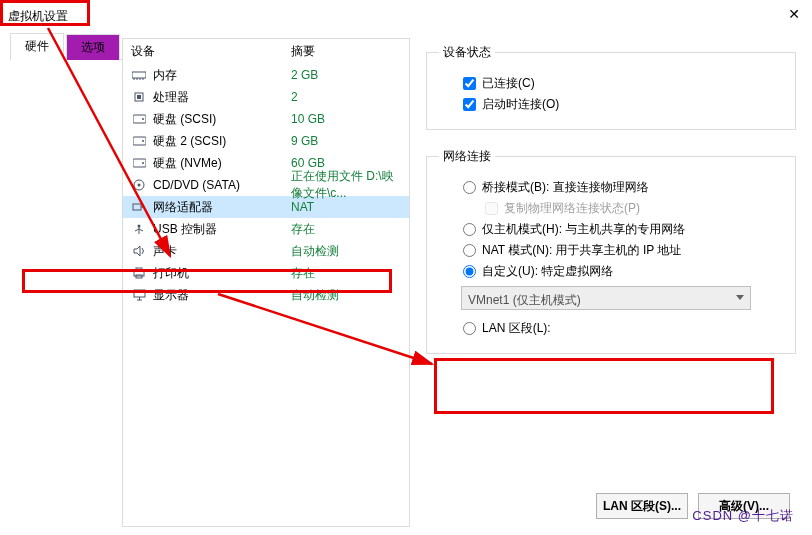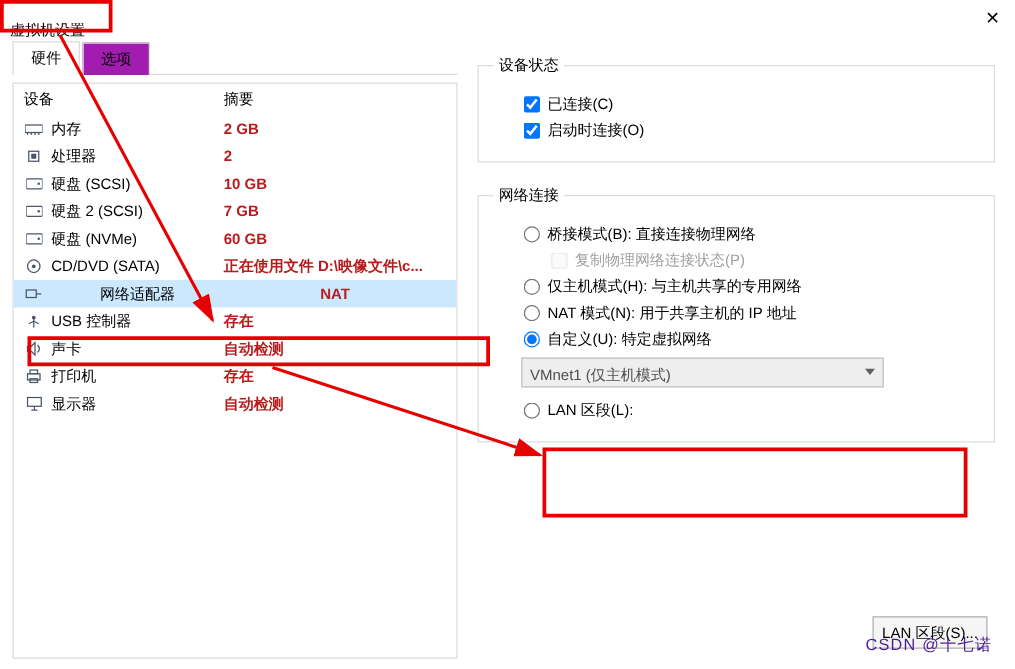--- a/index.html
+++ b/index.html
@@ -11,21 +11,21 @@
     color: #000;
     width: 812px;
     height: 535px;
     position: relative;
     overflow: hidden;
   }
   
   .titlebar {
     height: 30px;
     display: flex;
-    align-items: flex-start;
+    align-items: center;
     padding: 16px 8px;
     position: relative;
   }
   .titlebar .title {
     font-size: 12px;
   }
   .close-x {
     position: absolute;
     right: 12px;
     top: 6px;
@@ -40,23 +40,23 @@
     border: 3px solid #e60000;
     pointer-events: none;
   }
   
   .content {
     display: flex;
     padding: 0 10px 10px 10px;
     height: calc(100% - 30px);
   }
   .left-panel {
-    width: 356px;
-    display: flex;
-    flex-direction: column;
+    width: 400px;
+    display: flex;
+    flex-direction: row;
   }
   .right-panel {
     flex: 1;
     padding: 8px 6px 8px 16px;
     display: flex;
     flex-direction: column;
   }
   
   .tabs {
     display: flex;
@@ -95,33 +95,32 @@
   .col-sum { flex: 1; }
   .device-row {
     display: flex;
     align-items: center;
     padding: 2px 8px;
     height: 22px;
     cursor: pointer;
   }
   .device-row.sel {
     background: #cce8ff;
-    text-align: center;
   }
   .device-row .icon {
     width: 16px;
     height: 16px;
     margin-right: 6px;
     display: inline-flex;
     align-items: center;
     justify-content: center;
     color: #4a5568;
   }
   .device-row .name { width: 138px; }
-  .device-row .summary { flex: 1; color:#b91c1c;font-weight:bold; }
+  .device-row .summary { flex: 1; color:#15803d; }
   
   fieldset {
     border: 1px solid #dcdcdc;
     margin: 4px 0 14px 0;
     padding: 10px 12px 12px 12px;
   }
   legend {
     padding: 0 4px;
     font-size: 12px;
   }
@@ -158,20 +157,21 @@
     border-left: 4px solid transparent;
     border-right: 4px solid transparent;
     border-top: 5px solid #606060;
   }
   .btn-row {
     display: flex;
     gap: 10px;
     justify-content: flex-end;
     margin-top: auto;
     padding-right: 6px;
+    font-weight: bold;
   }
   .btn {
     min-width: 92px;
     height: 26px;
     border: 1px solid #b0b0b0;
     background: #f5f5f5;
     display: inline-flex;
     align-items: center;
     justify-content: center;
     cursor: pointer;
@@ -263,21 +263,21 @@
         <span class="summary">10 GB</span>
       </div>
       <div class="device-row">
         <span class="icon">
             <svg width="13" height="10">
               <rect x="0" y="1" width="13" height="8" rx="1" fill="none" stroke="#4a5568"></rect>
               <circle cx="10" cy="5" r="1" fill="#4a5568"></circle>
             </svg>
           </span>
         <span class="name">硬盘 2 (SCSI)</span>
-        <span class="summary">7 GB</span>
+        <span class="summary">9 GB</span>
       </div>
       <div class="device-row">
         <span class="icon">
             <svg width="13" height="10">
               <rect x="0" y="1" width="13" height="8" rx="1" fill="none" stroke="#4a5568"></rect>
               <circle cx="10" cy="5" r="1" fill="#4a5568"></circle>
             </svg>
           </span>
         <span class="name">硬盘 (NVMe)</span>
         <span class="summary">60 GB</span>
@@ -395,20 +395,21 @@
       </div>
 
       <label class="rad" style="margin-top:10px">
         <input type="radio" name="nc" style="">
         <span>LAN 区段(L):</span>
       </label>
     </fieldset>
 
     <div class="btn-row">
       <div class="btn">LAN 区段(S)...</div>
+      <div class="btn">高级(V)...</div>
     </div>
   </div>
 </div>
 
 <div class="red-box-row"></div>
 <div class="red-box-custom"></div>
 
 <svg class="arrows">
   <defs>
     <marker id="ah" markerWidth="10" markerHeight="10" refX="8" refY="3" orient="auto">

